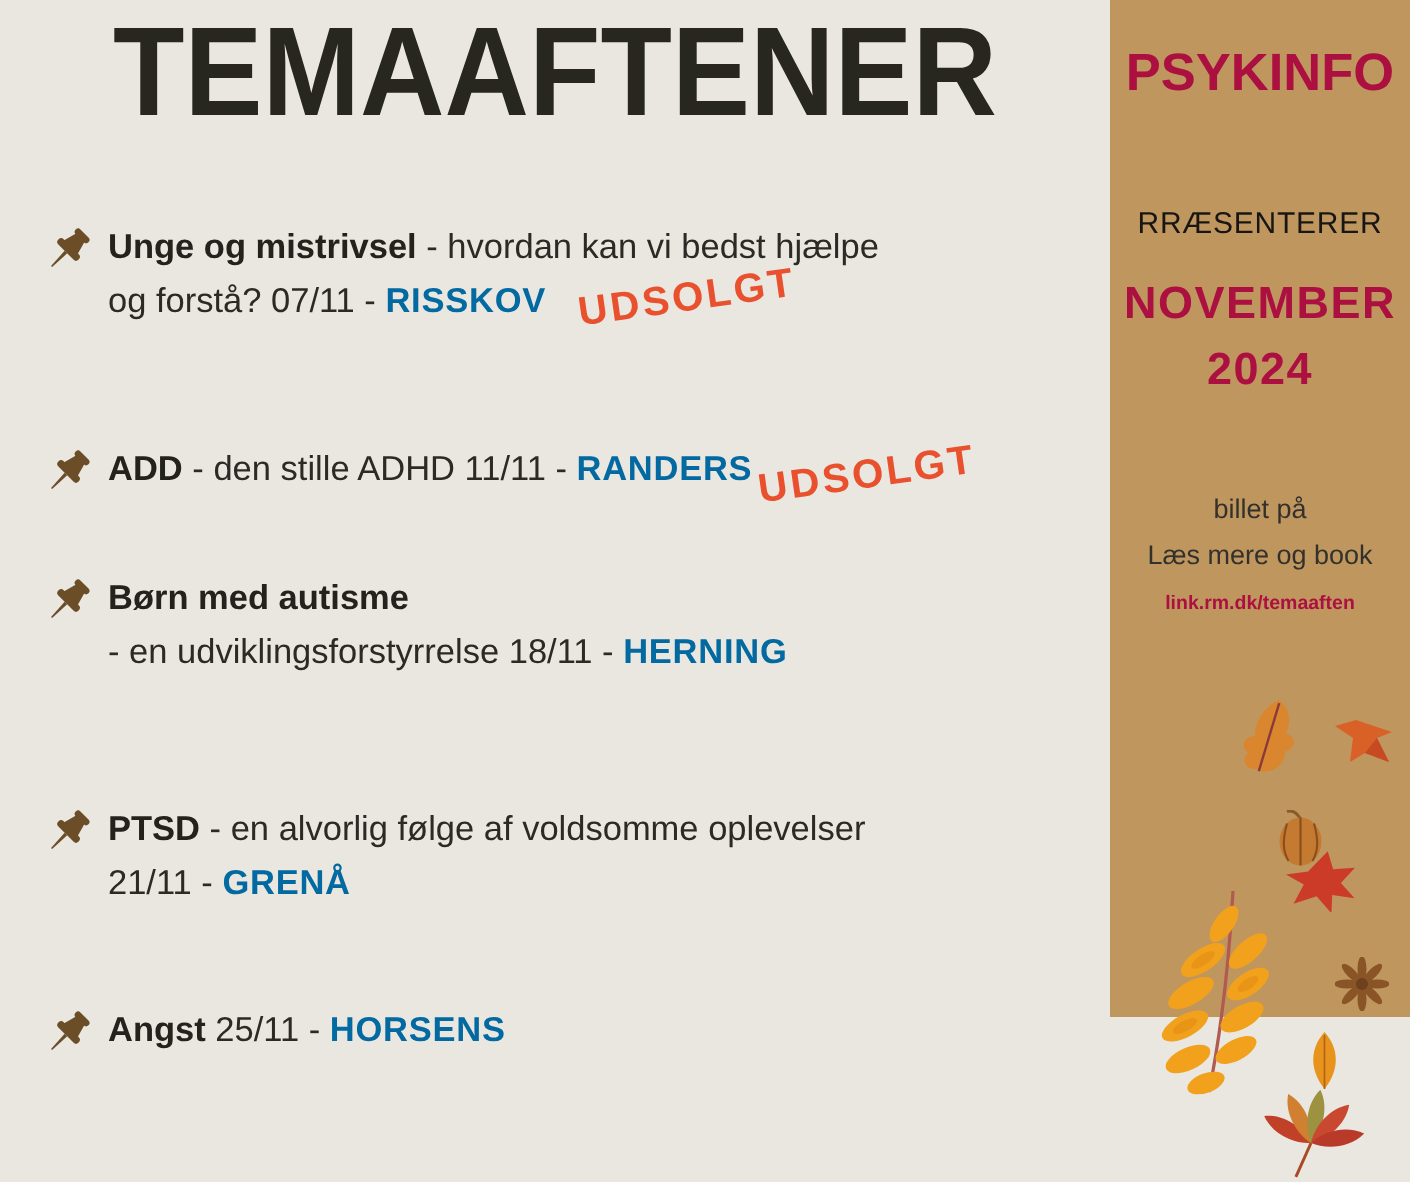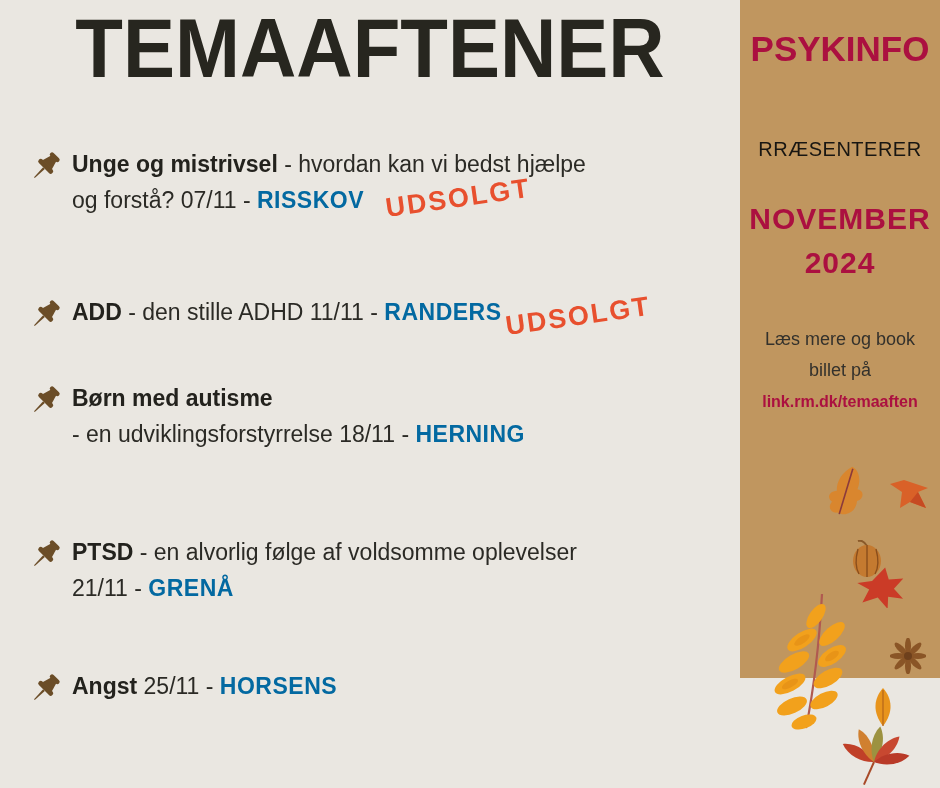--- a/index.html
+++ b/index.html
@@ -24,23 +24,23 @@
     letter-spacing:2px;transform:rotate(-8deg);white-space:nowrap;
   }
   .e1{top:146px;} .e2{top:294px;} .e3{top:380px;} .e4{top:534px;} .e5{top:668px;}
   .e1 .soldout{left:359px;top:37px;}
   .e2 .soldout{left:479px;top:7px;}
   
   .side{position:absolute;left:740px;top:0;width:200px;height:678px;background:#C0965F;}
   .side .block{position:absolute;left:0;width:100%;text-align:center;}
   .brand{top:24px;font-size:35px;line-height:50px;font-weight:700;color:#AB1040;}
   .presents{top:135px;font-size:20px;line-height:28px;font-weight:400;color:#181612;letter-spacing:0.5px;}
-  .month{top:181px;font-size:30px;line-height:44px;font-weight:700;color:#AB1040;letter-spacing:1px;margin-top:16px;}
+  .month{top:181px;font-size:30px;line-height:44px;font-weight:700;color:#AB1040;letter-spacing:1px;}
   .info{top:324px;font-size:18px;line-height:31px;font-weight:400;color:#33312C;}
-  .info .link{color:#AB1040;font-weight:700;font-size:16px;}
+  .info .link{color:#AB1040;font-weight:700;font-size:13px;}
   .leaf{position:absolute;}
 </style>
 </head>
 <body>
 
 <div class="poster">
 
   <div class="main">
 
     <div class="title">TEMAAFTENER</div>
@@ -129,22 +129,22 @@
     </div>
 
     <div class="block presents">RRÆSENTERER</div>
 
     <div class="block month">
       <div>NOVEMBER</div>
       <div>2024</div>
     </div>
 
     <div class="block info">
+      <div>billet på</div>
       <div>Læs mere og book</div>
-      <div>billet på</div>
       <div class="link">link.rm.dk/temaaften</div>
     </div>
 
     <svg class="leaf" style="left:80px;top:466px" width="52" height="54" viewBox="0 0 52 54">
       <g transform="rotate(-18 26 27)">
         <path d="M40,4 C28,6 20,14 18,22 C10,20 6,26 10,31 C4,34 5,42 12,43 C18,50 30,48 34,38 C42,38 44,30 38,27 C44,20 46,10 40,4 Z" fill="#D9862E"></path>
         <path d="M40,6 L13,45" stroke="#8B3A3C" stroke-width="1.6" fill="none"></path>
       </g>
     </svg>
 

